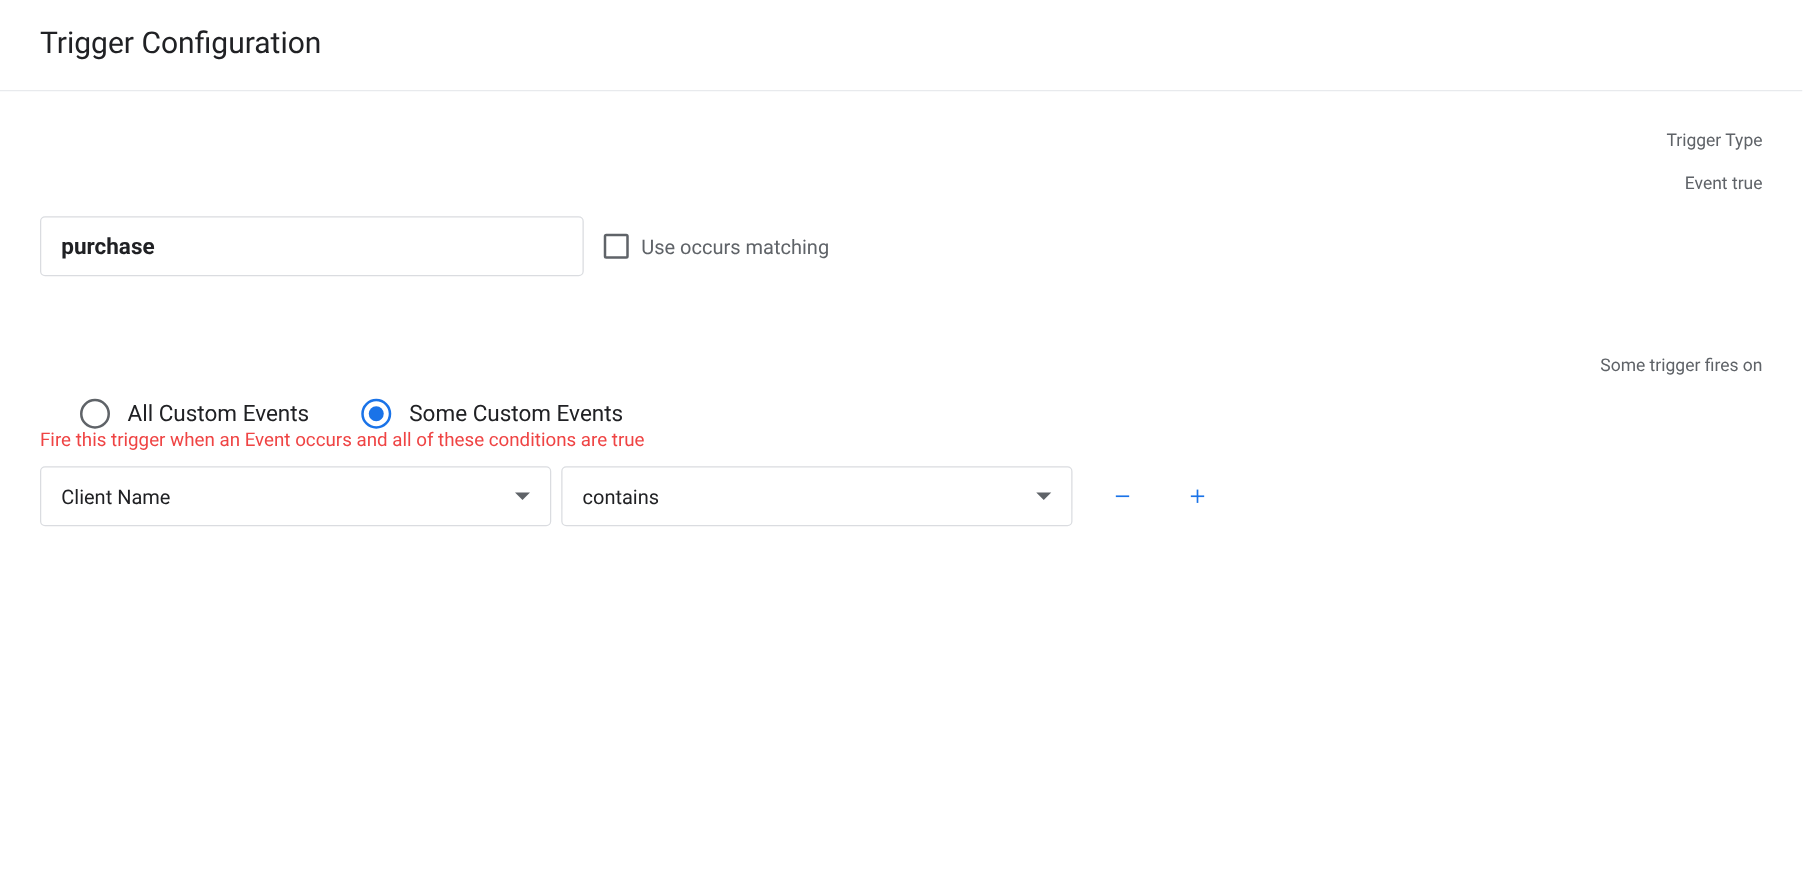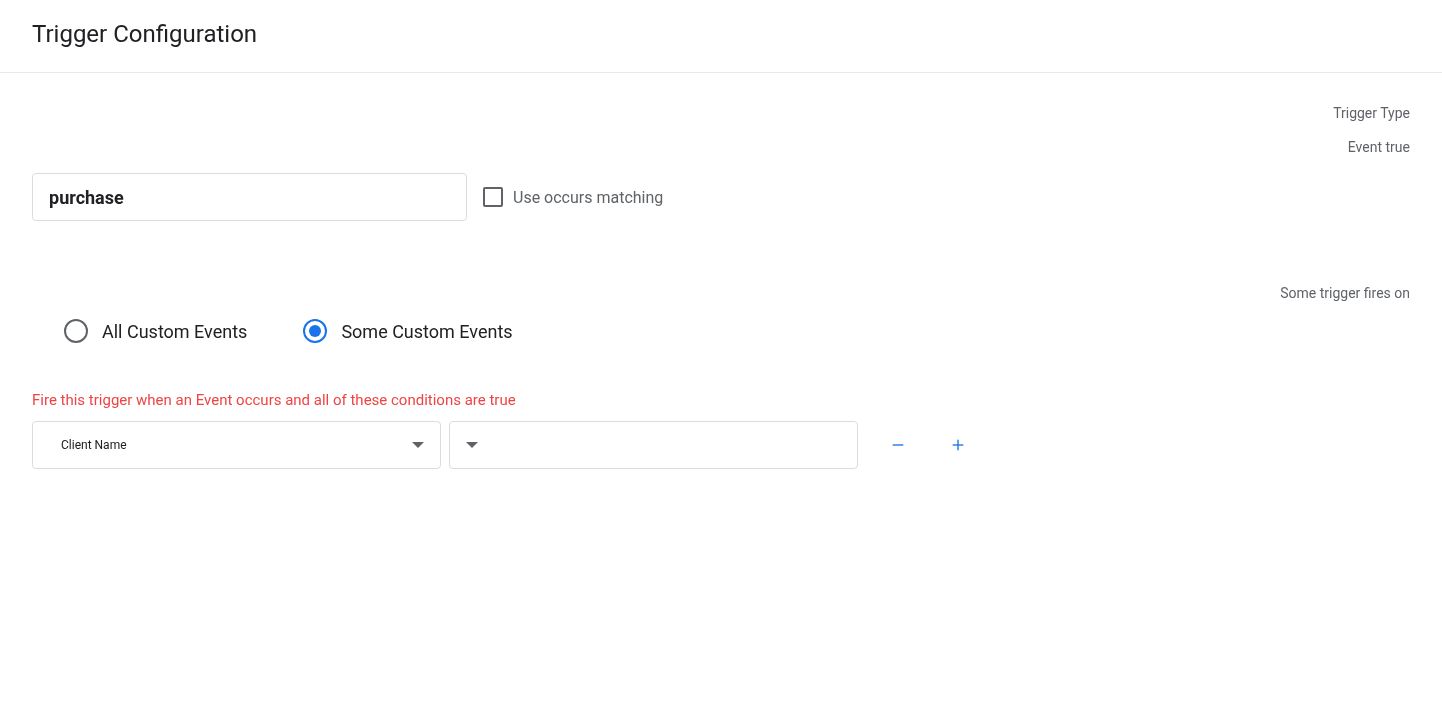--- a/index.html
+++ b/index.html
@@ -107,22 +107,21 @@
       border-radius: 2px;
       background: #fff;
       cursor: pointer;
     }
     .checkbox-label {
       font-size: 16px;
       color: #5f6368;
     }
     .radio-group {
       display: flex;
-      gap: 56px;
-      margin-bottom: 48px;
+      gap: 42px;
       padding-left: 32px;
     }
     .radio-option {
       display: flex;
       align-items: center;
       gap: 14px;
       cursor: pointer;
     }
     .radio {
       width: 24px;
@@ -165,24 +164,23 @@
       border: 1px solid #dadce0;
       border-radius: 4px;
       display: flex;
       align-items: center;
       padding: 0 16px;
       cursor: pointer;
       background: #fff;
       position: relative;
     }
     .select-box .select-value {
-      font-size: 12px;
+      font-size: 16px;
       color: #202124;
       flex: 1;
-      margin-left: 12px;
     }
     .select-box .arrow {
       color: #5f6368;
     }
     .select-variable {
       width: 409px;
     }
     .select-operator {
       width: 409px;
     }
@@ -261,20 +259,21 @@
   <div class="condition-help">Fire this trigger when an Event occurs and all of these conditions are true</div>
 
   <div class="condition-row">
     <div class="select-box select-variable">
       <span class="select-value">Client Name</span>
       <span class="arrow">
           <div class="triangle-down"></div>
         </span>
     </div>
     <div class="select-box select-operator">
+      <span class="select-value">contains</span>
       <span class="arrow">
           <div class="triangle-down"></div>
         </span>
     </div>
     <button class="icon-btn minus">
       <svg width="16" height="16" viewBox="0 0 24 24">
           <rect x="4" y="11" width="16" height="2" fill="#1a73e8"></rect>
         </svg>
     </button>
     <button class="icon-btn plus">

